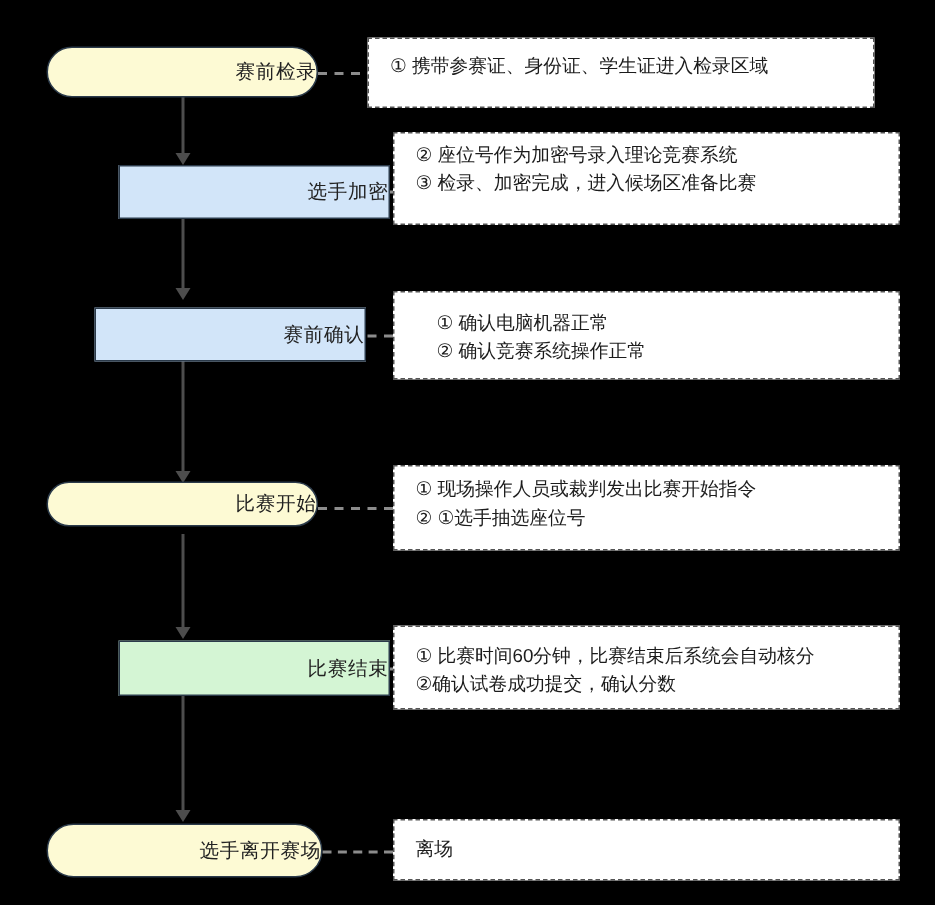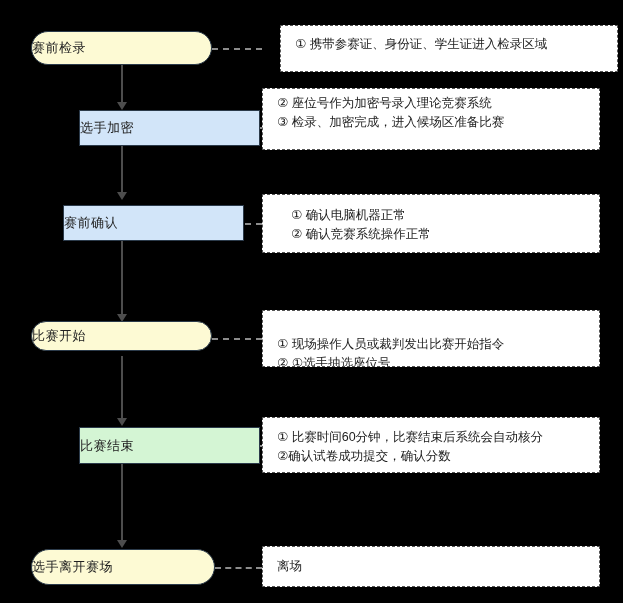--- a/index.html
+++ b/index.html
@@ -7,21 +7,21 @@
     width:623px;height:603px;position:relative;overflow:hidden;
     font-family:"Liberation Sans","DejaVu Sans",sans-serif;
     background:#000000;
   }
   #stage{position:absolute;inset:0;width:623px;height:603px;}
 
   
   .node{
     position:absolute;
     box-sizing:border-box;
-    display:flex;align-items:center;justify-content:flex-start;
+    display:flex;align-items:center;justify-content:flex-end;
     color:#222222;
     font-size:13px;
     letter-spacing:.5px;
     border:1.3px solid #2b3a4a;
     white-space:nowrap;
     z-index:3;
   }
   .node.stadium{border-radius:999px;}
   .node.rect{border-radius:0;margin-left:48px;}
 
@@ -109,35 +109,35 @@
   </div>
 
   <div class="node rect" style="left:31px;top:427px;width:181px;height:37px;background:#d4f5d4;">
     <span>比赛结束</span>
   </div>
 
   <div class="node stadium" style="left:31px;top:549px;width:184px;height:36px;background:#fdfad4;">
     <span>选手离开赛场</span>
   </div>
 
-  <div class="note" style="left:280px;top:25px;width:338px;height:47px;">
+  <div class="note" style="left:245px;top:25px;width:338px;height:47px;">
     <span class="ln">① 携带参赛证、身份证、学生证进入检录区域</span>
   </div>
 
   <div class="note" style="left:262px;top:88px;width:338px;height:62px;padding-top:5px;">
     <span class="ln">② 座位号作为加密号录入理论竞赛系统</span>
     <span class="ln">③ 检录、加密完成，进入候场区准备比赛</span>
   </div>
 
   <div class="note" style="left:262px;top:194px;width:338px;height:59px;padding-top:11px;padding-left:28px;">
     <span class="ln">① 确认电脑机器正常</span>
     <span class="ln">② 确认竞赛系统操作正常</span>
   </div>
 
-  <div class="note" style="left:262px;top:310px;width:338px;height:57px;padding-top:24px;">
+  <div class="note" style="left:262px;top:310px;width:338px;height:57px;padding-top:6px;">
     <span class="ln">① 现场操作人员或裁判发出比赛开始指令</span>
     <span class="ln">② ①选手抽选座位号</span>
   </div>
 
   <div class="note" style="left:262px;top:417px;width:338px;height:56px;padding-top:10px;">
     <span class="ln">① 比赛时间60分钟，比赛结束后系统会自动核分</span>
     <span class="ln">②确认试卷成功提交，确认分数</span>
   </div>
 
   <div class="note" style="left:262px;top:546px;width:338px;height:41px;padding-top:10px;">

